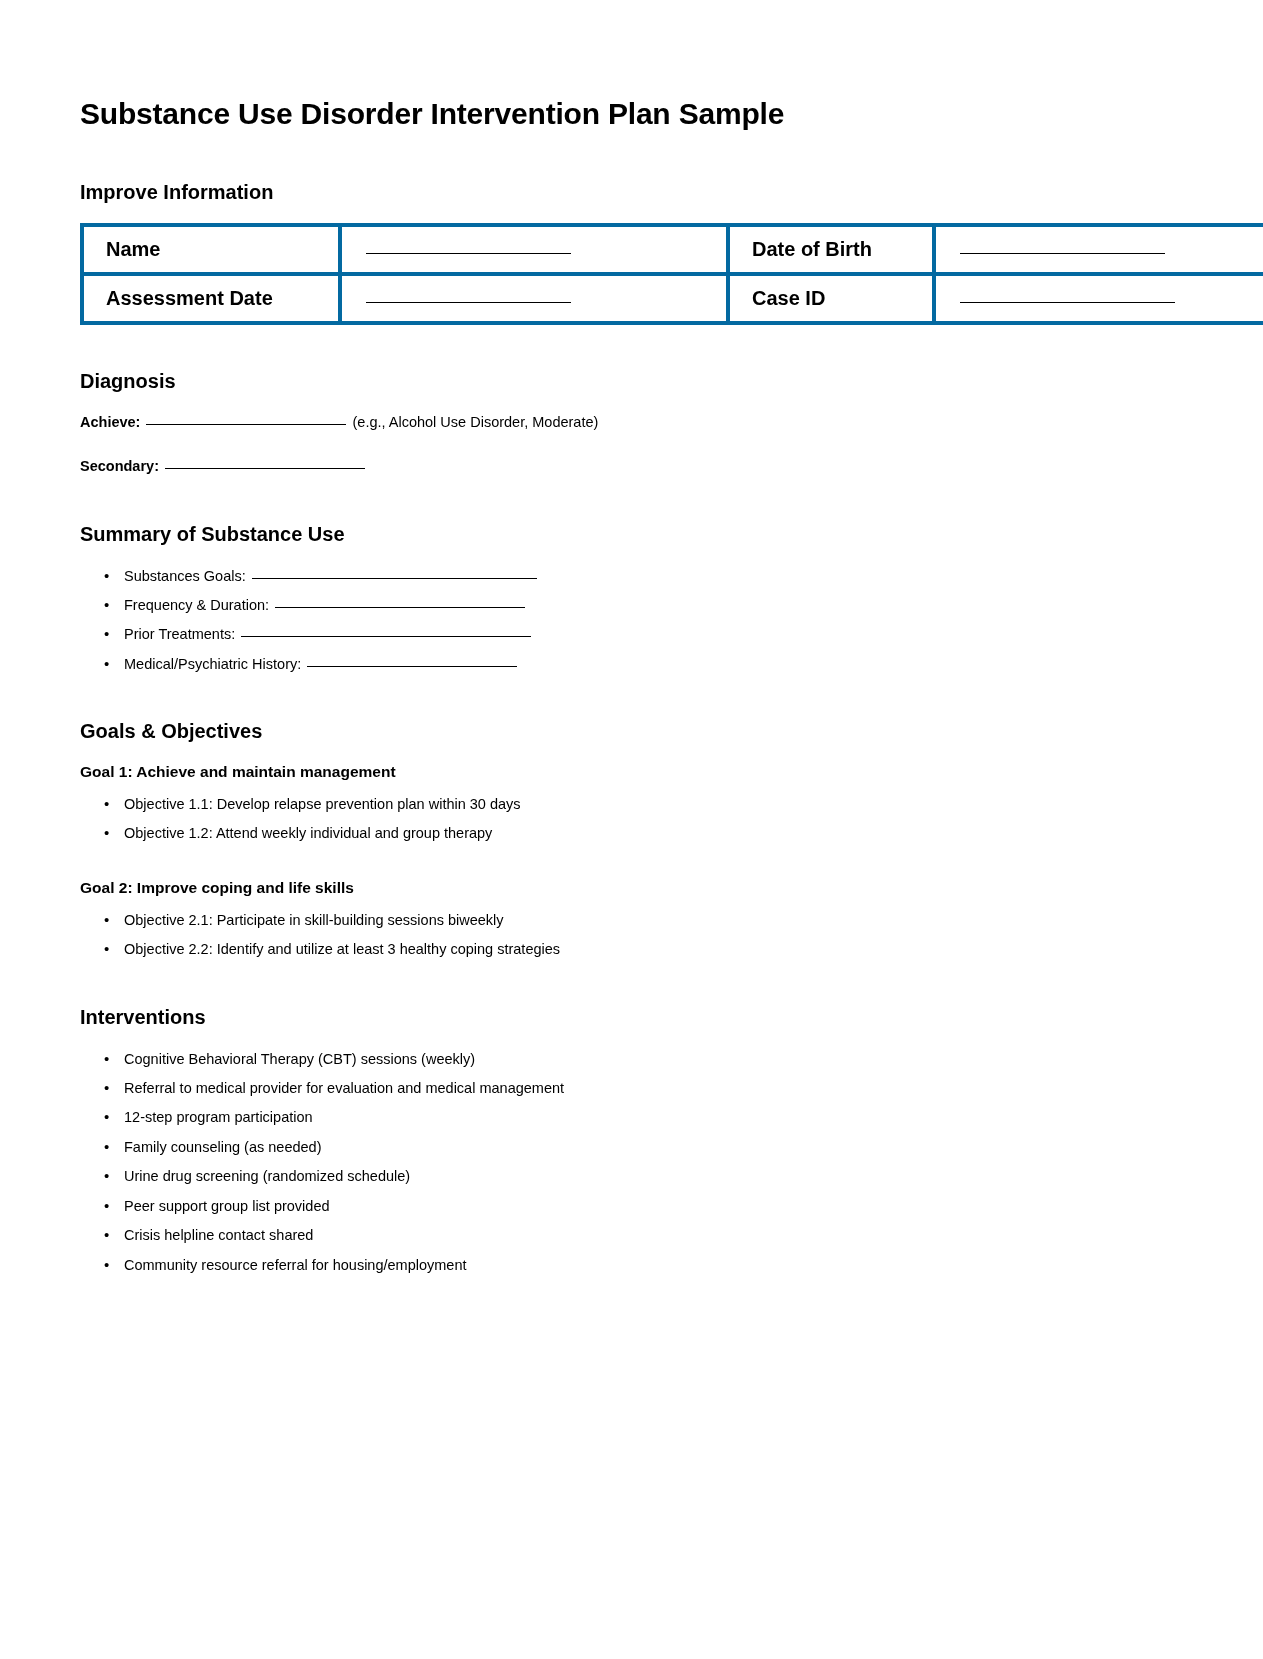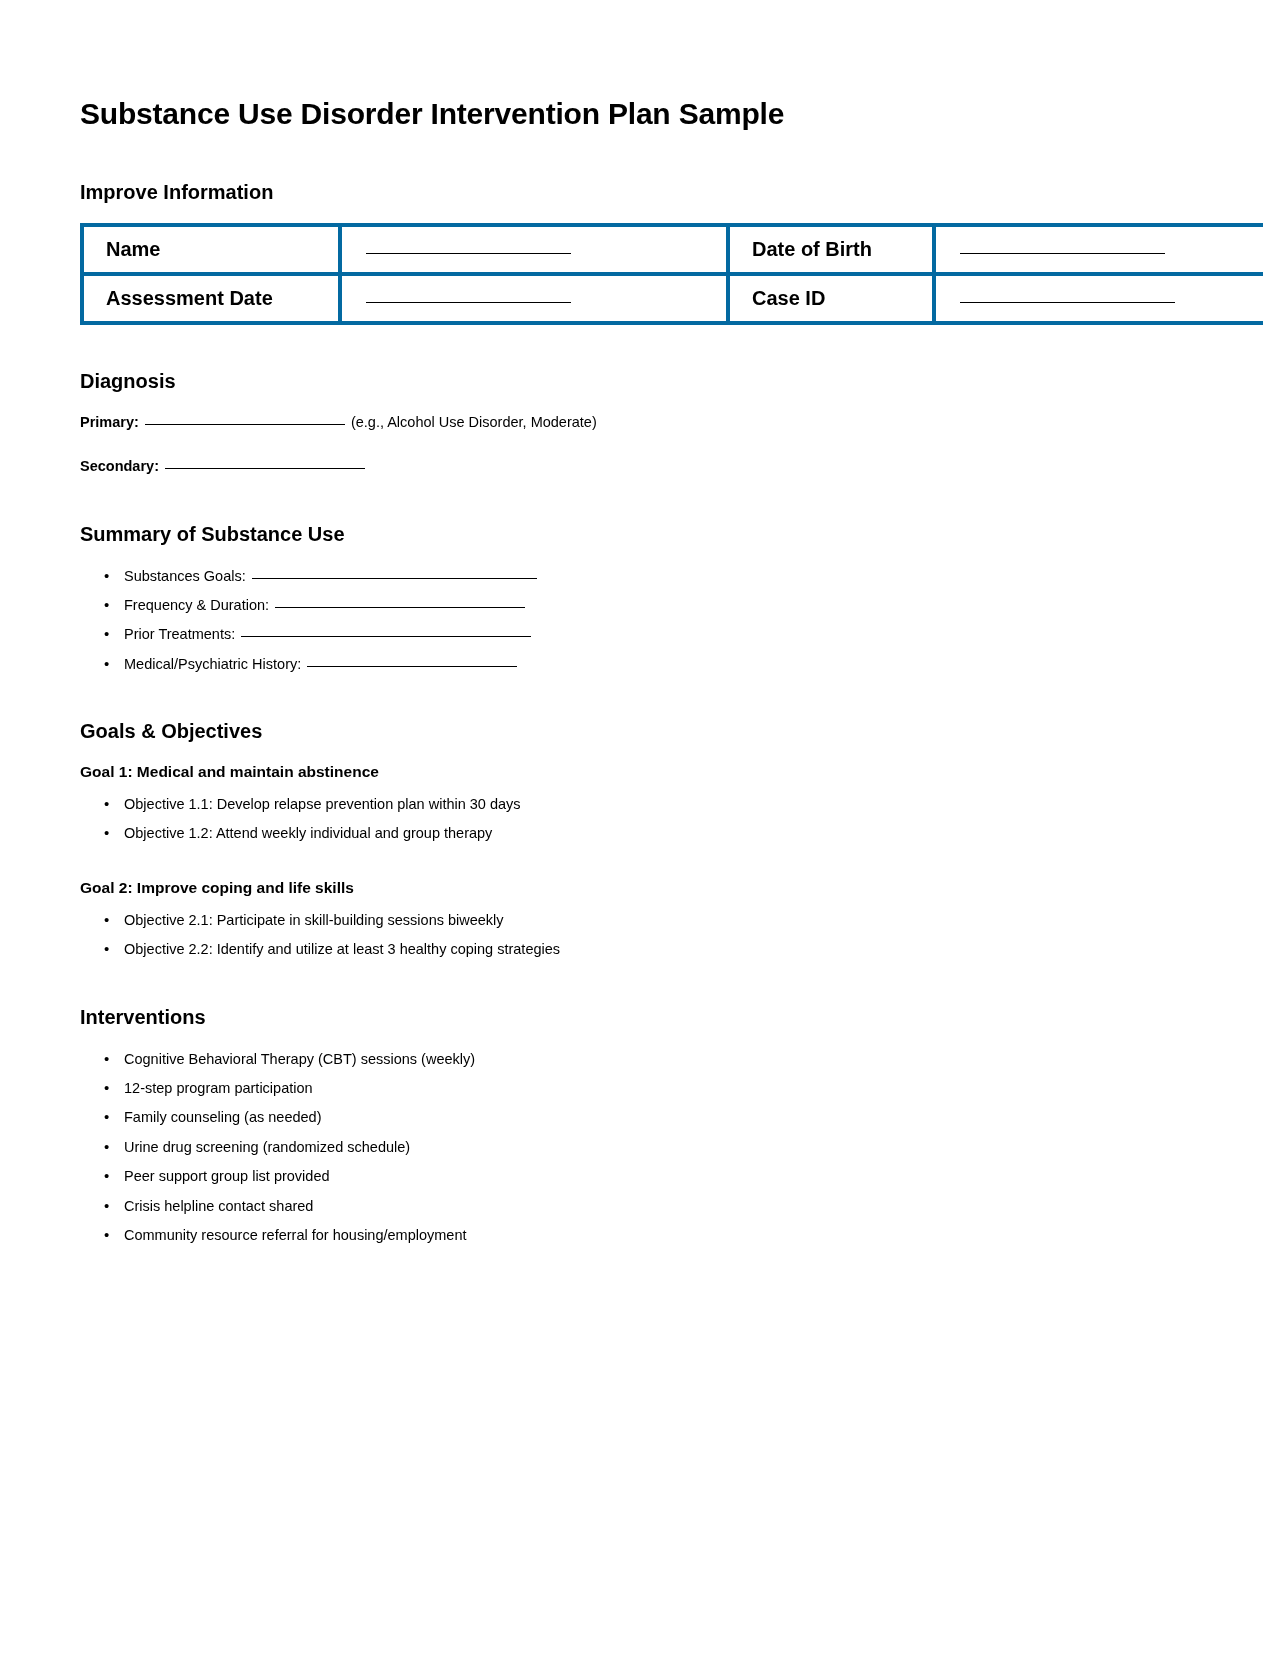--- a/index.html
+++ b/index.html
@@ -148,21 +148,21 @@
         <td class="value-cell second">
           <span class="blank blank-w-215"></span>
         </td>
       </tr>
     </tbody>
   </table>
 
   <h2 class="section-title spaced-top">Diagnosis</h2>
 
   <p class="diag-line">
-    <span class="lbl">Primary:</span>
+    <span class="lbl">Achieve:</span>
     <span class="blank blank-w-200"></span>
     <span class="hint">(e.g., Alcohol Use Disorder, Moderate)</span>
   </p>
 
   <p class="diag-line">
     <span class="lbl">Secondary:</span>
     <span class="blank blank-w-200"></span>
   </p>
 
   <h2 class="section-title spaced-top">Summary of Substance Use</h2>
@@ -181,35 +181,36 @@
       <span class="blank blank-w-290"></span>
     </li>
     <li>
       <span>Medical/Psychiatric History:</span>
       <span class="blank blank-w-210"></span>
     </li>
   </ul>
 
   <h2 class="section-title spaced-top">Goals &amp; Objectives</h2>
 
-  <h3 class="subsection-title">Goal 1: Medical and maintain abstinence</h3>
+  <h3 class="subsection-title">Goal 1: Achieve and maintain management</h3>
   <ul class="doc-list">
     <li>Objective 1.1: Develop relapse prevention plan within 30 days</li>
     <li>Objective 1.2: Attend weekly individual and group therapy</li>
   </ul>
 
   <h3 class="subsection-title spaced-top">Goal 2: Improve coping and life skills</h3>
   <ul class="doc-list">
     <li>Objective 2.1: Participate in skill-building sessions biweekly</li>
     <li>Objective 2.2: Identify and utilize at least 3 healthy coping strategies</li>
   </ul>
 
   <h2 class="section-title spaced-top">Interventions</h2>
   <ul class="doc-list">
     <li>Cognitive Behavioral Therapy (CBT) sessions (weekly)</li>
+    <li>Referral to medical provider for evaluation and medical management</li>
     <li>12-step program participation</li>
     <li>Family counseling (as needed)</li>
     <li>Urine drug screening (randomized schedule)</li>
   </ul>
 
   <ul class="doc-list">
     <li>Peer support group list provided</li>
     <li>Crisis helpline contact shared</li>
     <li>Community resource referral for housing/employment</li>
   </ul>

